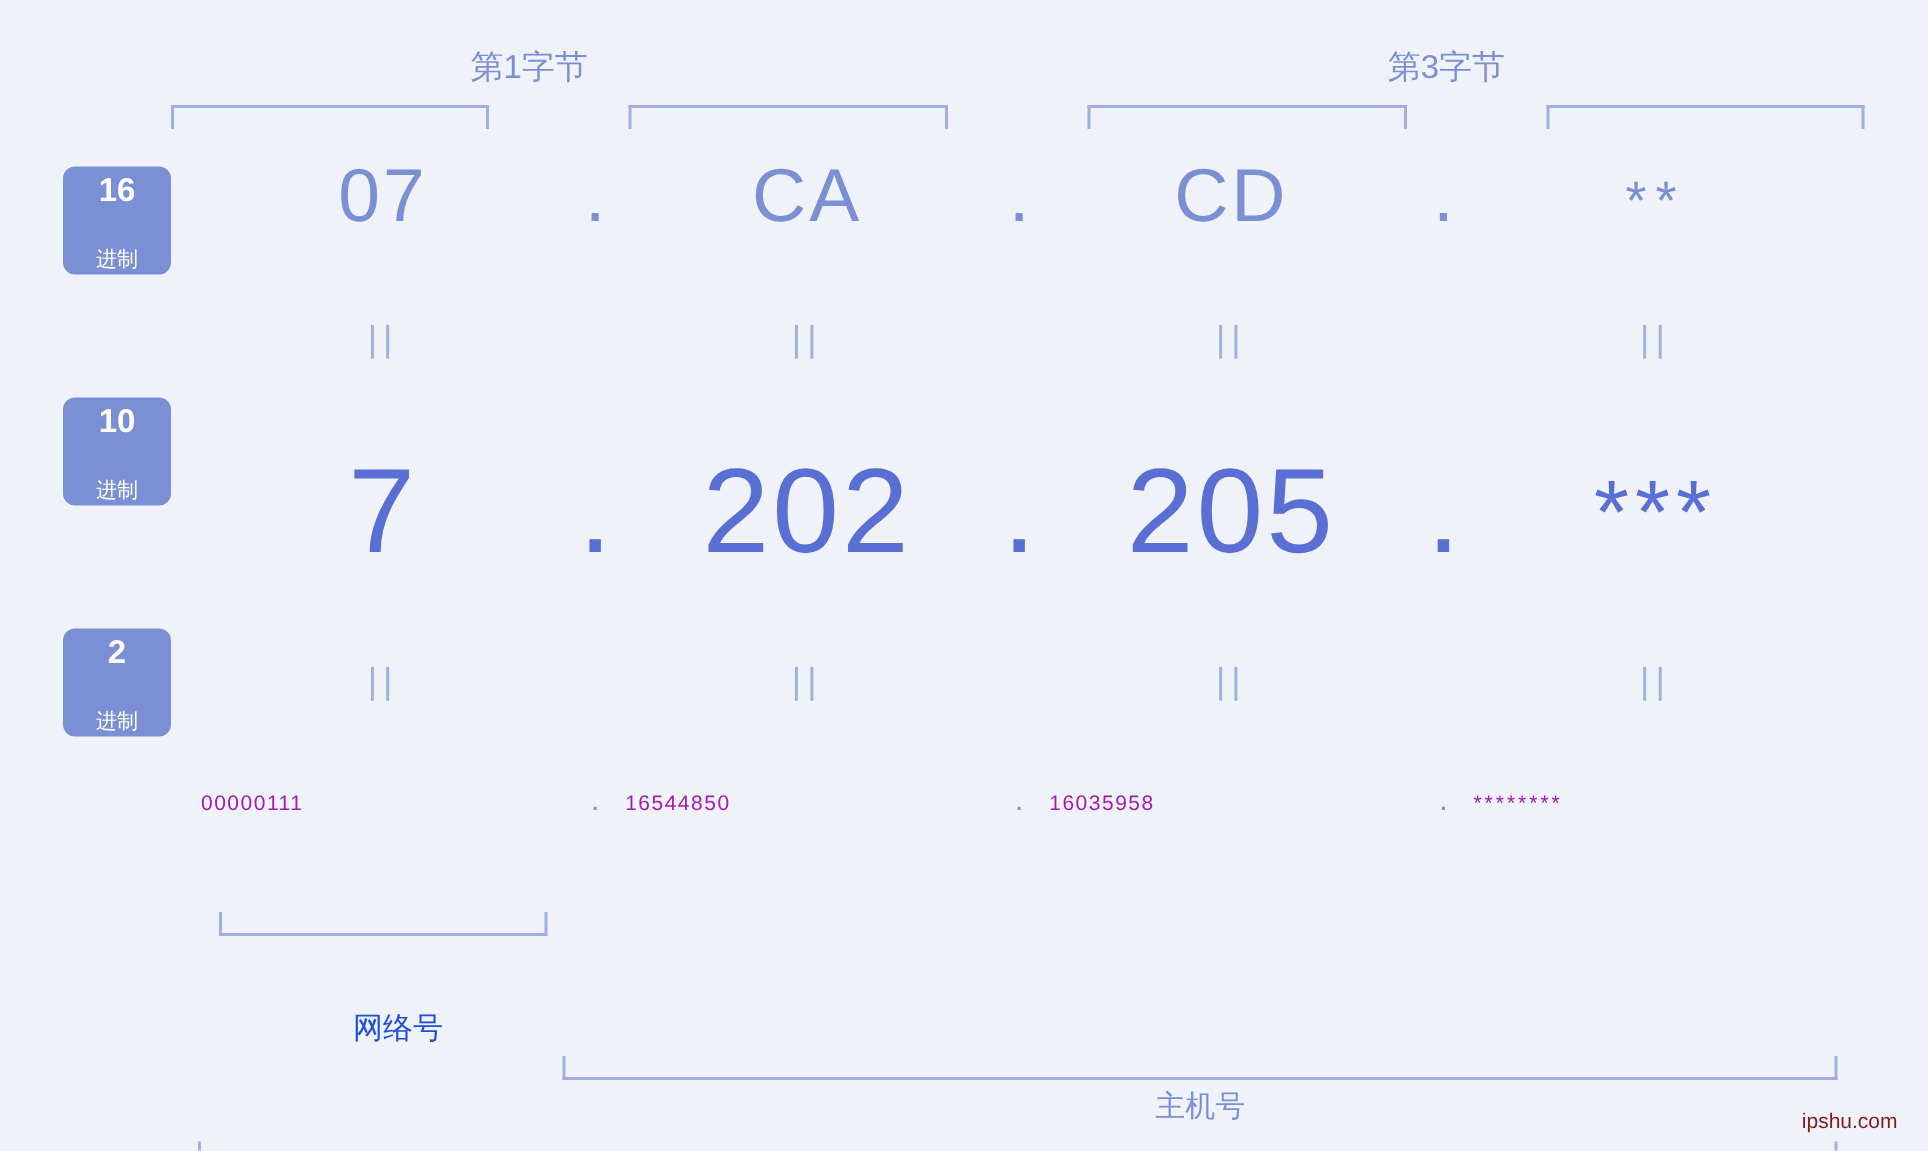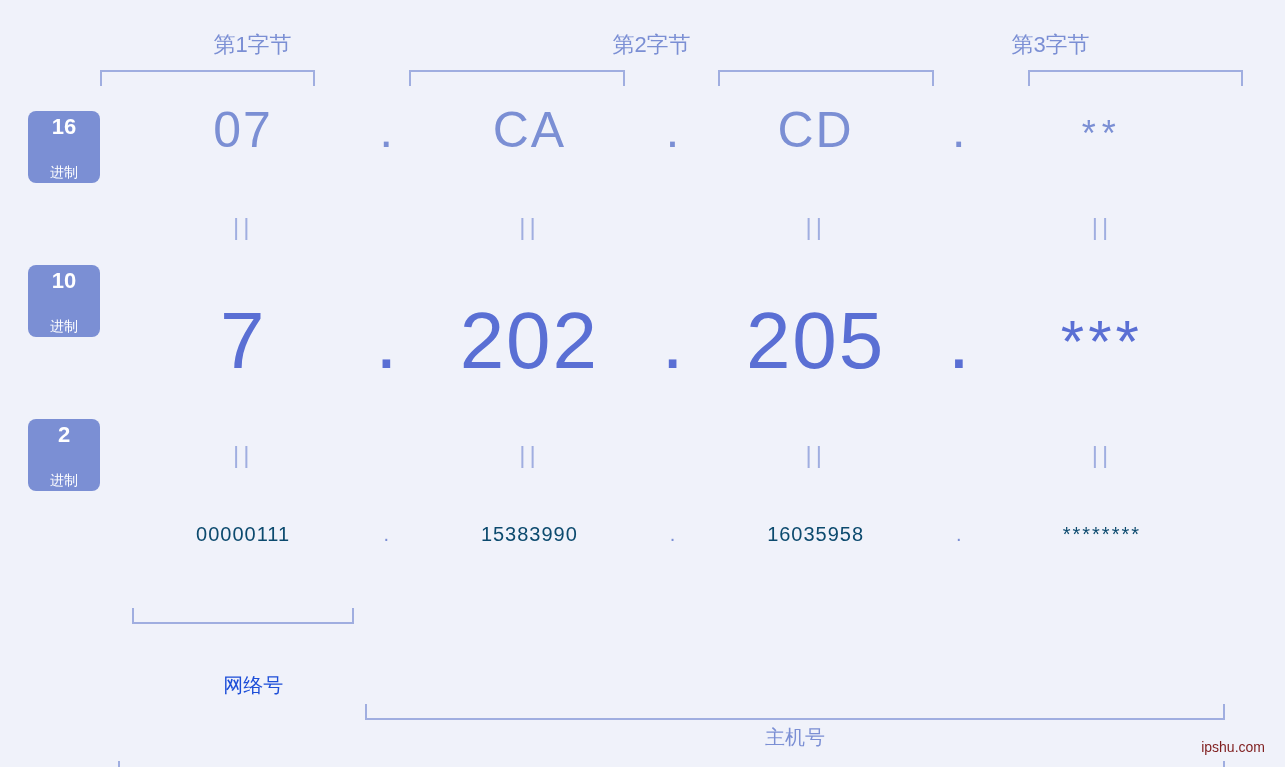--- a/index.html
+++ b/index.html
@@ -12,21 +12,21 @@
       overflow: hidden;
       position: relative;
     }
 
     .container {
       width: 100%;
       height: 100%;
       display: flex;
       flex-direction: column;
       align-items: center;
-      padding: 30px 60px 20px 28px;
+      padding: 30px 60px 20px 42px;
       position: relative;
     }
 
     
     .col-headers {
       display: flex;
       width: 100%;
       margin-left: 120px;
       margin-bottom: 10px;
     }
@@ -110,23 +110,22 @@
     .equals-cell {
       flex: 1;
       text-align: center;
       color: #a0aee0;
       font-size: 24px;
       letter-spacing: 4px;
     }
 
     .binary-value {
       flex: 1;
-      text-align: center;
-      color: #0c4a6e;
-      font-size: 20px;
+      color: #a21caf;
+      font-size: 14px;
       letter-spacing: 1px;
     }
 
     
     .watermark {
       position: absolute;
       bottom: 12px;
       right: 20px;
       color: #7f1d1d;
       font-size: 14px;
@@ -149,21 +148,20 @@
     }
   </style>
 </head>
 <body>
 
 <div class="container">
 
   <div class="col-headers" style="margin-left:90px;">
     <div class="col-header">第1字节</div>
     <div style="width:40px;"></div>
-    <div class="col-header">第2字节</div>
     <div style="width:40px;"></div>
     <div class="col-header">第3字节</div>
     <div style="width:40px;"></div>
   </div>
 
   <div style="display:flex;width:100%;margin-left:90px;margin-bottom:15px;">
     <div style="flex:1;display:flex;justify-content:center;">
       <div class="bracket-top"></div>
     </div>
     <div style="width:40px;"></div>
@@ -235,21 +233,21 @@
         <div class="equals-cell">||</div>
         <div class="sep-col"></div>
         <div class="equals-cell">||</div>
         <div class="sep-col"></div>
         <div class="equals-cell">||</div>
       </div>
 
       <div style="display:flex;align-items:center;margin-bottom:10px;">
         <div class="binary-value">00000111</div>
         <div class="sep-col dot-sep" style="font-size:20px;">.</div>
-        <div class="binary-value">15383990</div>
+        <div class="binary-value">16544850</div>
         <div class="sep-col dot-sep" style="font-size:20px;">.</div>
         <div class="binary-value">16035958</div>
         <div class="sep-col dot-sep" style="font-size:20px;">.</div>
         <div class="binary-value" style="letter-spacing:2px;">********</div>
       </div>
 
       <div style="display:flex;width:100%;margin-top:8px;">
 
         <div style="flex:1;display:flex;justify-content:center;">
           <div class="bracket-net"></div>

